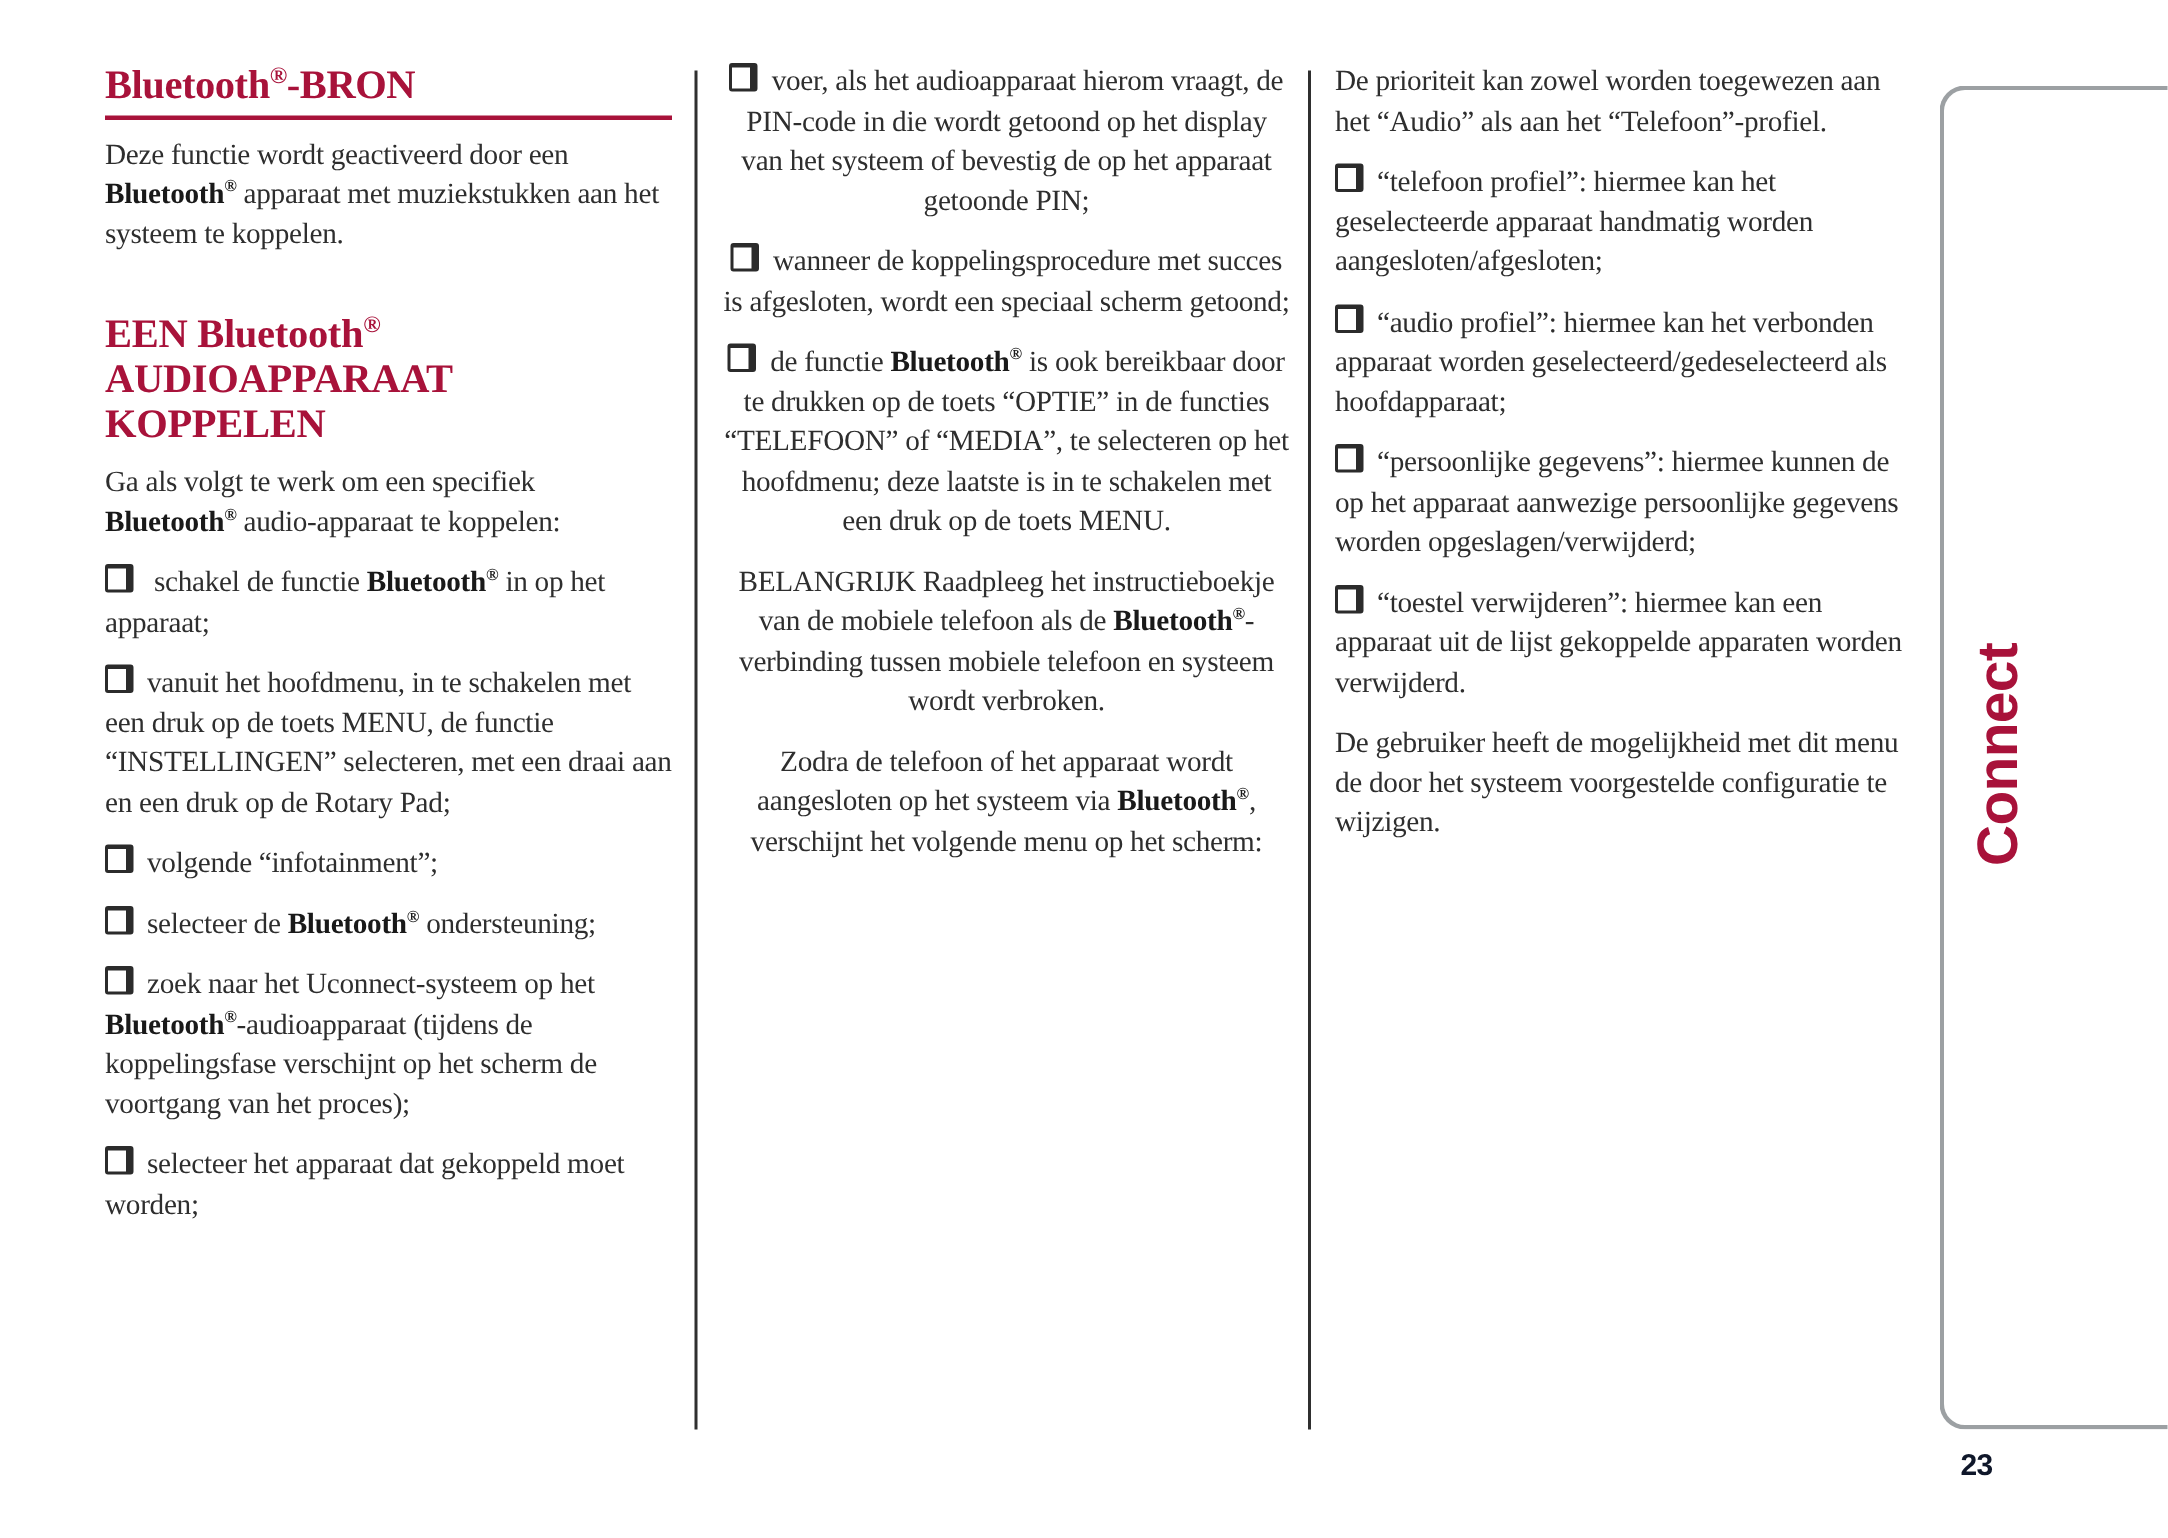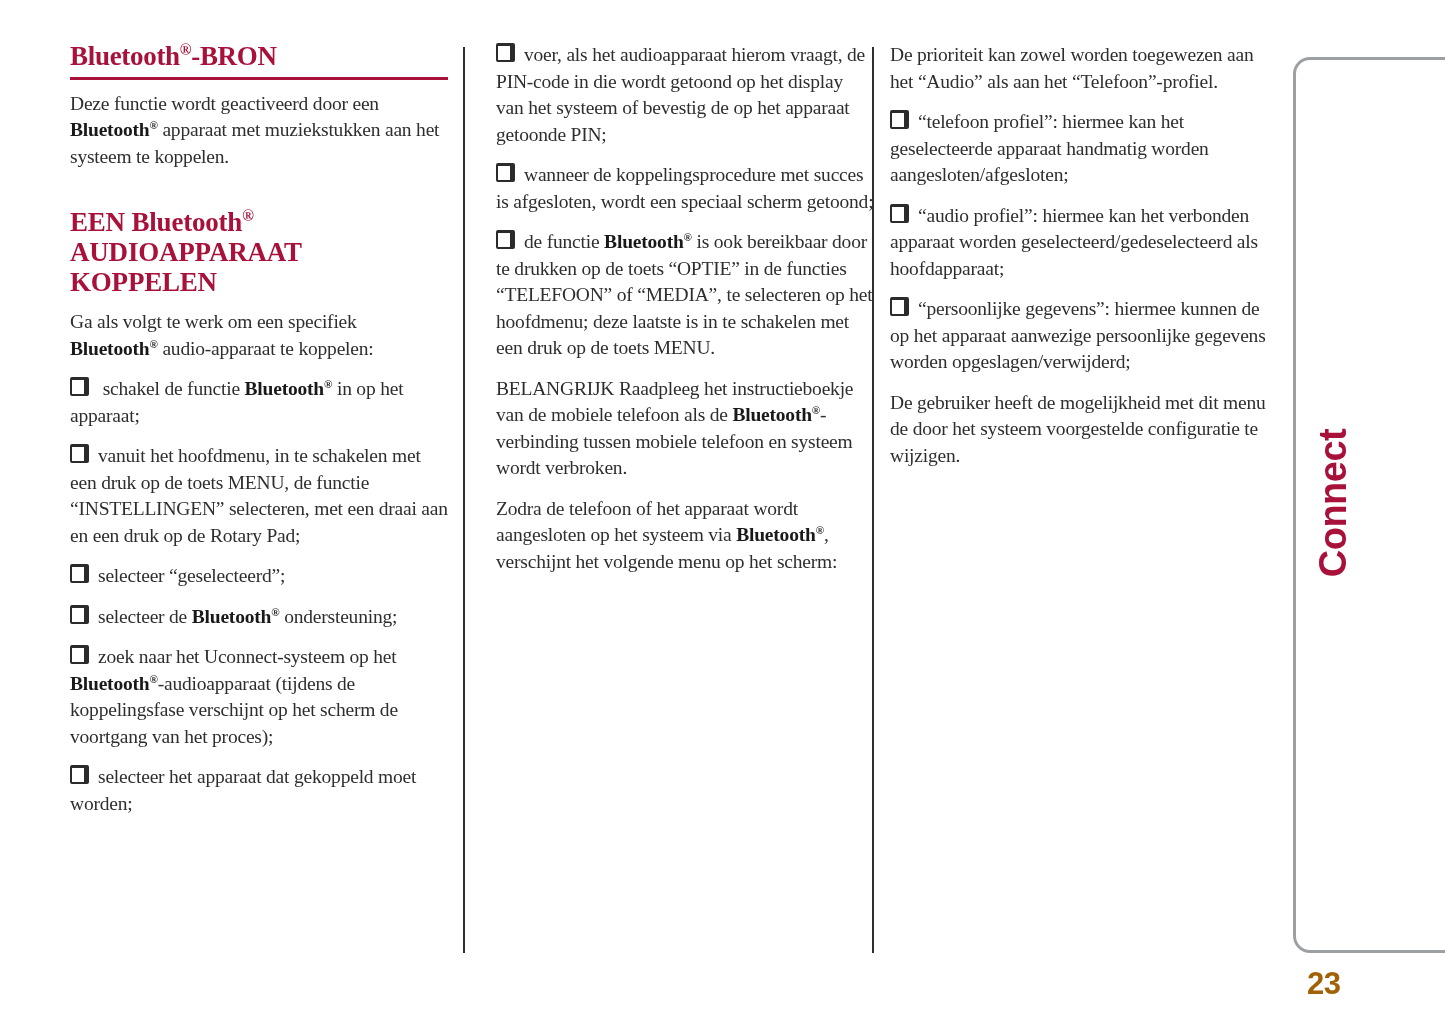--- a/index.html
+++ b/index.html
@@ -10,21 +10,21 @@
     --tabborder:#9ca0a3;
   }
   html,body{margin:0;padding:0;}
   body{
     width:1445px;height:1025px;position:relative;overflow:hidden;
     background:#ffffff;color:var(--body);
     font-family:"Liberation Sans","DejaVu Sans",sans-serif;
   }
   .col{position:absolute;top:42px;font-family:Liberation Serif, serif;}
   #col1{left:70px;width:378px;}
-  #col2{left:496px;width:378px;}
+  #col2{left:482px;width:378px;text-align:center;}
   #col3{left:890px;width:386px;}
   .divider{position:absolute;top:47px;height:906px;width:2px;background:var(--divider);}
   #div1{left:463px;}
   #div2{left:872px;}
   h1{
     font-size:27px;font-weight:bold;color:var(--accent);
     margin:0 0 11px 0;padding-bottom:5px;letter-spacing:-0.3px;
     border-bottom:3px solid var(--accent);line-height:1.1;
   }
   h2{
@@ -47,50 +47,51 @@
     border-radius:17px 0 0 17px;background:#ffffff;
   }
   .tab-label{
     position:absolute;left:1333px;top:503px;
     transform:translate(-50%,-50%) rotate(-90deg);
     font-size:38px;font-weight:bold;color:var(--accent);
     white-space:nowrap;letter-spacing:-0.5px;
   }
   .page-num{
     position:absolute;left:1307px;top:966px;
-    font-size:31px;font-weight:bold;color:#a16207;letter-spacing:-0.5px;
+    font-size:20px;font-weight:bold;color:#0f172a;letter-spacing:-0.5px;
   }
 </style>
 </head>
 <body>
 
 <div class="col" id="col1">
     <h1><span>Bluetooth</span><sup>®</sup><span>-BRON</span></h1>
     <p><span>Deze functie wordt geactiveerd door een </span><span class="b">Bluetooth</span><sup class="b">®</sup><span> apparaat met muziekstukken aan het systeem te koppelen.</span></p>
     <h2><span>EEN Bluetooth</span><sup>®</sup><span> AUDIOAPPARAAT KOPPELEN</span></h2>
     <p><span>Ga als volgt te werk om een specifiek </span><span class="b">Bluetooth</span><sup class="b">®</sup><span> audio-apparaat te koppelen:</span></p>
     <p><span class="sq"></span><span> schakel de functie </span><span class="b">Bluetooth</span><sup class="b">®</sup><span> in op het apparaat;</span></p>
     <p><span class="sq"></span><span>vanuit het hoofdmenu, in te schakelen met een druk op de toets MENU, de functie “INSTELLINGEN” selecteren, met een draai aan en een druk op de Rotary Pad;</span></p>
-    <p><span class="sq"></span><span>selecteer “geselecteerd”;</span></p>
+    <p><span class="sq"></span><span>volgende “infotainment”;</span></p>
     <p><span class="sq"></span><span>selecteer de </span><span class="b">Bluetooth</span><sup class="b">®</sup><span> ondersteuning;</span></p>
     <p><span class="sq"></span><span>zoek naar het Uconnect-systeem op het </span><span class="b">Bluetooth</span><sup class="b">®</sup><span>-audioapparaat (tijdens de koppelingsfase verschijnt op het scherm de voortgang van het proces);</span></p>
     <p><span class="sq"></span><span>selecteer het apparaat dat gekoppeld moet worden;</span></p>
   </div>
 <div class="col" id="col2">
     <p><span class="sq"></span><span>voer, als het audioapparaat hierom vraagt, de PIN-code in die wordt getoond op het display van het systeem of bevestig de op het apparaat getoonde PIN;</span></p>
     <p><span class="sq"></span><span>wanneer de koppelingsprocedure met succes is afgesloten, wordt een speciaal scherm getoond;</span></p>
     <p><span class="sq"></span><span>de functie </span><span class="b">Bluetooth</span><sup class="b">®</sup><span> is ook bereikbaar door te drukken op de toets “OPTIE” in de functies “TELEFOON” of “MEDIA”, te selecteren op het hoofdmenu; deze laatste is in te schakelen met een druk op de toets MENU.</span></p>
     <p><span>BELANGRIJK Raadpleeg het instructieboekje van de mobiele telefoon als de </span><span class="b">Bluetooth</span><sup class="b">®</sup><span>-verbinding tussen mobiele telefoon en systeem wordt verbroken.</span></p>
     <p><span>Zodra de telefoon of het apparaat wordt aangesloten op het systeem via </span><span class="b">Bluetooth</span><sup class="b">®</sup><span>, verschijnt het volgende menu op het scherm:</span></p>
   </div>
 <div class="col" id="col3">
     <p><span>De prioriteit kan zowel worden toegewezen aan het “Audio” als aan het “Telefoon”-profiel.</span></p>
     <p><span class="sq"></span><span>“telefoon profiel”: hiermee kan het geselecteerde apparaat handmatig worden aangesloten/afgesloten;</span></p>
     <p><span class="sq"></span><span>“audio profiel”: hiermee kan het verbonden apparaat worden geselecteerd/gedeselecteerd als hoofdapparaat;</span></p>
     <p><span class="sq"></span><span>“persoonlijke gegevens”: hiermee kunnen de op het apparaat aanwezige persoonlijke gegevens worden opgeslagen/verwijderd;</span></p>
+    <p><span class="sq"></span><span>“toestel verwijderen”: hiermee kan een apparaat uit de lijst gekoppelde apparaten worden verwijderd.</span></p>
     <p><span>De gebruiker heeft de mogelijkheid met dit menu de door het systeem voorgestelde configuratie te wijzigen.</span></p>
   </div>
 
 <div class="divider" id="div1"></div>
 <div class="divider" id="div2"></div>
 
 <div class="tab"></div>
 <div class="tab-label">Connect</div>
 
 <div class="page-num">23</div>

